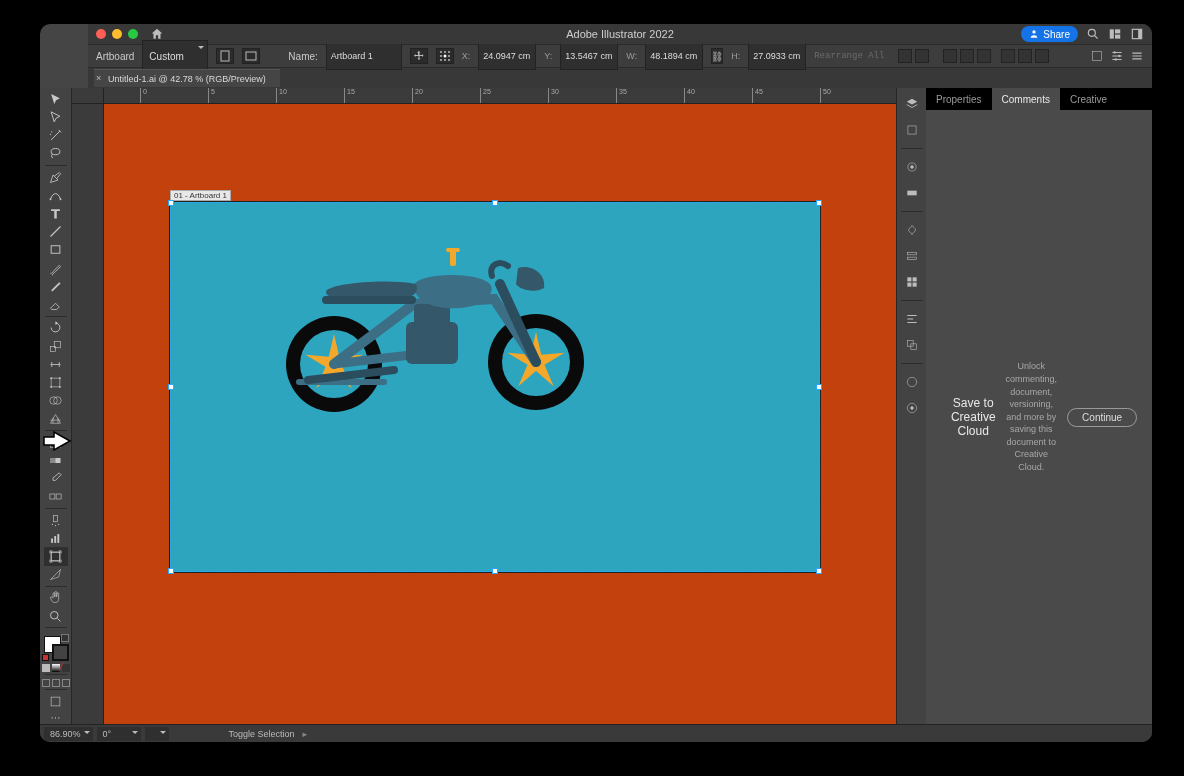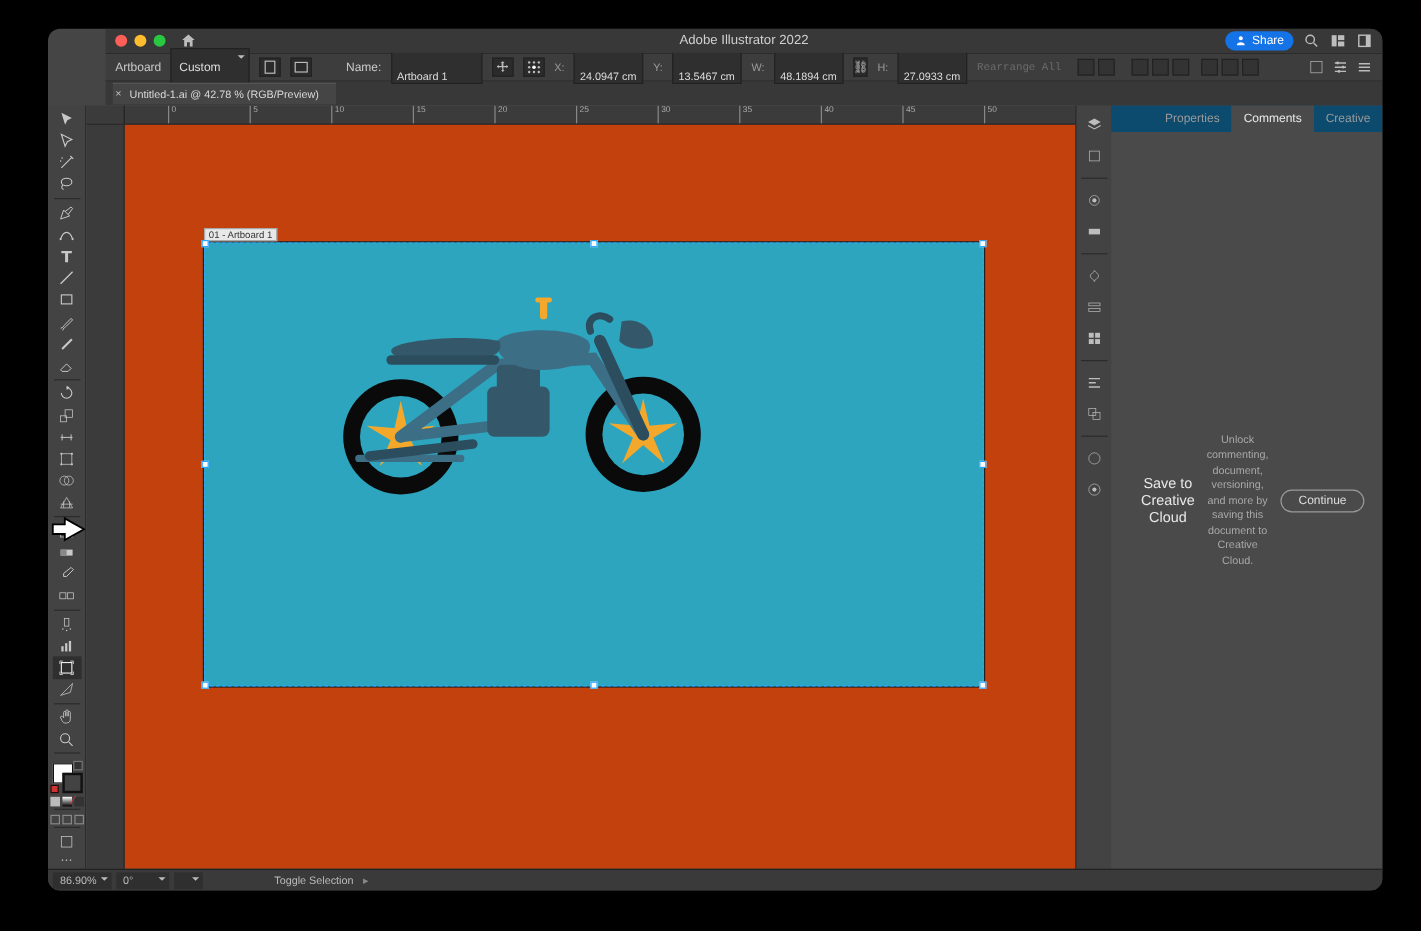--- a/index.html
+++ b/index.html
@@ -27,21 +27,21 @@
   .title-text{position:absolute;left:0;right:0;text-align:center;color:#cfcfcf;font-size:11px;pointer-events:none;}
   .title-right{margin-left:auto;display:flex;gap:8px;align-items:center;}
   .share-btn{background:var(--accent);color:#fff;border-radius:10px;height:16px;display:flex;align-items:center;gap:4px;padding:0 8px;font-size:10px;cursor:pointer;}
   .title-right .ico{width:14px;height:14px;fill:#bdbdbd;cursor:pointer;}
   
   .ctrlbar{height:24px;background:#3d3d3d;display:flex;align-items:center;gap:8px;padding:0 8px;border-top:1px solid #2b2b2b;border-bottom:1px solid #2b2b2b;font-size:10px;color:#c9c9c9;}
   .ctrl-label{color:#c9c9c9;}
   .ctrl-select{background:#2f2f2f;border:1px solid #222;height:32px;padding:0 14px 0 6px;display:flex;align-items:center;position:relative;color:#ddd;cursor:pointer;}
   .ctrl-select::after{content:"";position:absolute;right:3px;top:5px;border:3px solid transparent;border-top-color:#bbb;}
   .ctrl-square{width:18px;height:16px;border:1px solid #222;background:#2b2b2b;display:flex;align-items:center;justify-content:center;cursor:pointer;}
-  .ctrl-input{background:#2f2f2f;border:1px solid #222;height:28px;padding:0 4px;display:flex;align-items:flex-end;font-size:9px;color:#ddd;}
+  .ctrl-input{background:#2f2f2f;border:1px solid #222;height:28px;padding:0 4px;display:flex;align-items:center;font-size:9px;color:#ddd;}
   .dimlabel{color:#9a9a9a;font-size:9px;}
   .reaall{color:#6b6b6b;font-size:9px;font-family:Liberation Mono, monospace;}
   .align-group{display:flex;gap:3px;margin-left:6px;}
   .align-btn{width:14px;height:14px;border:1px solid #222;background:#333;cursor:pointer;}
   .ctrl-right{margin-left:auto;display:flex;gap:6px;align-items:center;}
   
   .tabs{height:20px;background:var(--bg-dark);display:flex;align-items:center;padding-left:6px;}
   .doctab{height:18px;background:#454545;color:#d9d9d9;padding:0 14px 0 8px;font-size:9px;display:flex;align-items:center;position:relative;border-top:1px solid #555;cursor:pointer;}
   .doctab .x{position:absolute;left:2px;top:3px;font-size:9px;color:#bbb;}
   
@@ -73,21 +73,21 @@
   .ab-label{position:absolute;left:66px;top:86px;background:#e8e8e8;color:#333;font-size:8px;padding:0 3px;border:1px solid #aaa;}
   
   .moto{position:absolute;left:160px;top:130px;width:340px;height:180px;}
   
   .dock{width:30px;background:#434343;border-left:1px solid #272727;display:flex;flex-direction:column;align-items:center;gap:6px;padding-top:6px;}
   .dock .dico{width:20px;height:20px;display:flex;align-items:center;justify-content:center;cursor:pointer;}
   .dock .dico svg{width:14px;height:14px;fill:#bdbdbd;}
   .dock-sep{width:22px;height:1px;background:#2b2b2b;margin:2px 0;}
   
   .panels{width:226px;background:#434343;display:flex;flex-direction:column;}
-  .panel-tabs{height:22px;display:flex;background:#0c4a6e;justify-content:flex-end;}
+  .panel-tabs{height:22px;display:flex;background:#000000;}
   .ptab{flex:0 0 auto;padding:0 10px;height:22px;display:flex;align-items:center;font-size:10px;color:#9a9a9a;cursor:pointer;}
   .ptab.active{background:#4a4a4a;color:#e8e8e8;}
   .panel-body{flex:1;background:#4a4a4a;display:flex;flex-direction:row;align-items:center;justify-content:center;padding:20px;text-align:center;gap:10px;}
   .cloud-icon{width:48px;height:48px;stroke:#bdbdbd;fill:none;stroke-width:1.2;}
   .cc-title{font-size:12px;color:#e8e8e8;}
   .cc-sub{font-size:9px;color:#a8a8a8;line-height:1.4;max-width:190px;}
   .cc-btn{border:1px solid #9a9a9a;border-radius:12px;padding:3px 14px;font-size:10px;color:#ddd;cursor:pointer;background:transparent;}
   
   .status{position:absolute;left:0;right:0;bottom:0;height:18px;background:#3a3a3a;border-top:1px solid #222;display:flex;align-items:center;font-size:9px;color:#bbb;}
   .status .sel{background:#2f2f2f;height:14px;display:flex;align-items:center;padding:0 12px 0 6px;position:relative;margin-left:4px;cursor:pointer;}

